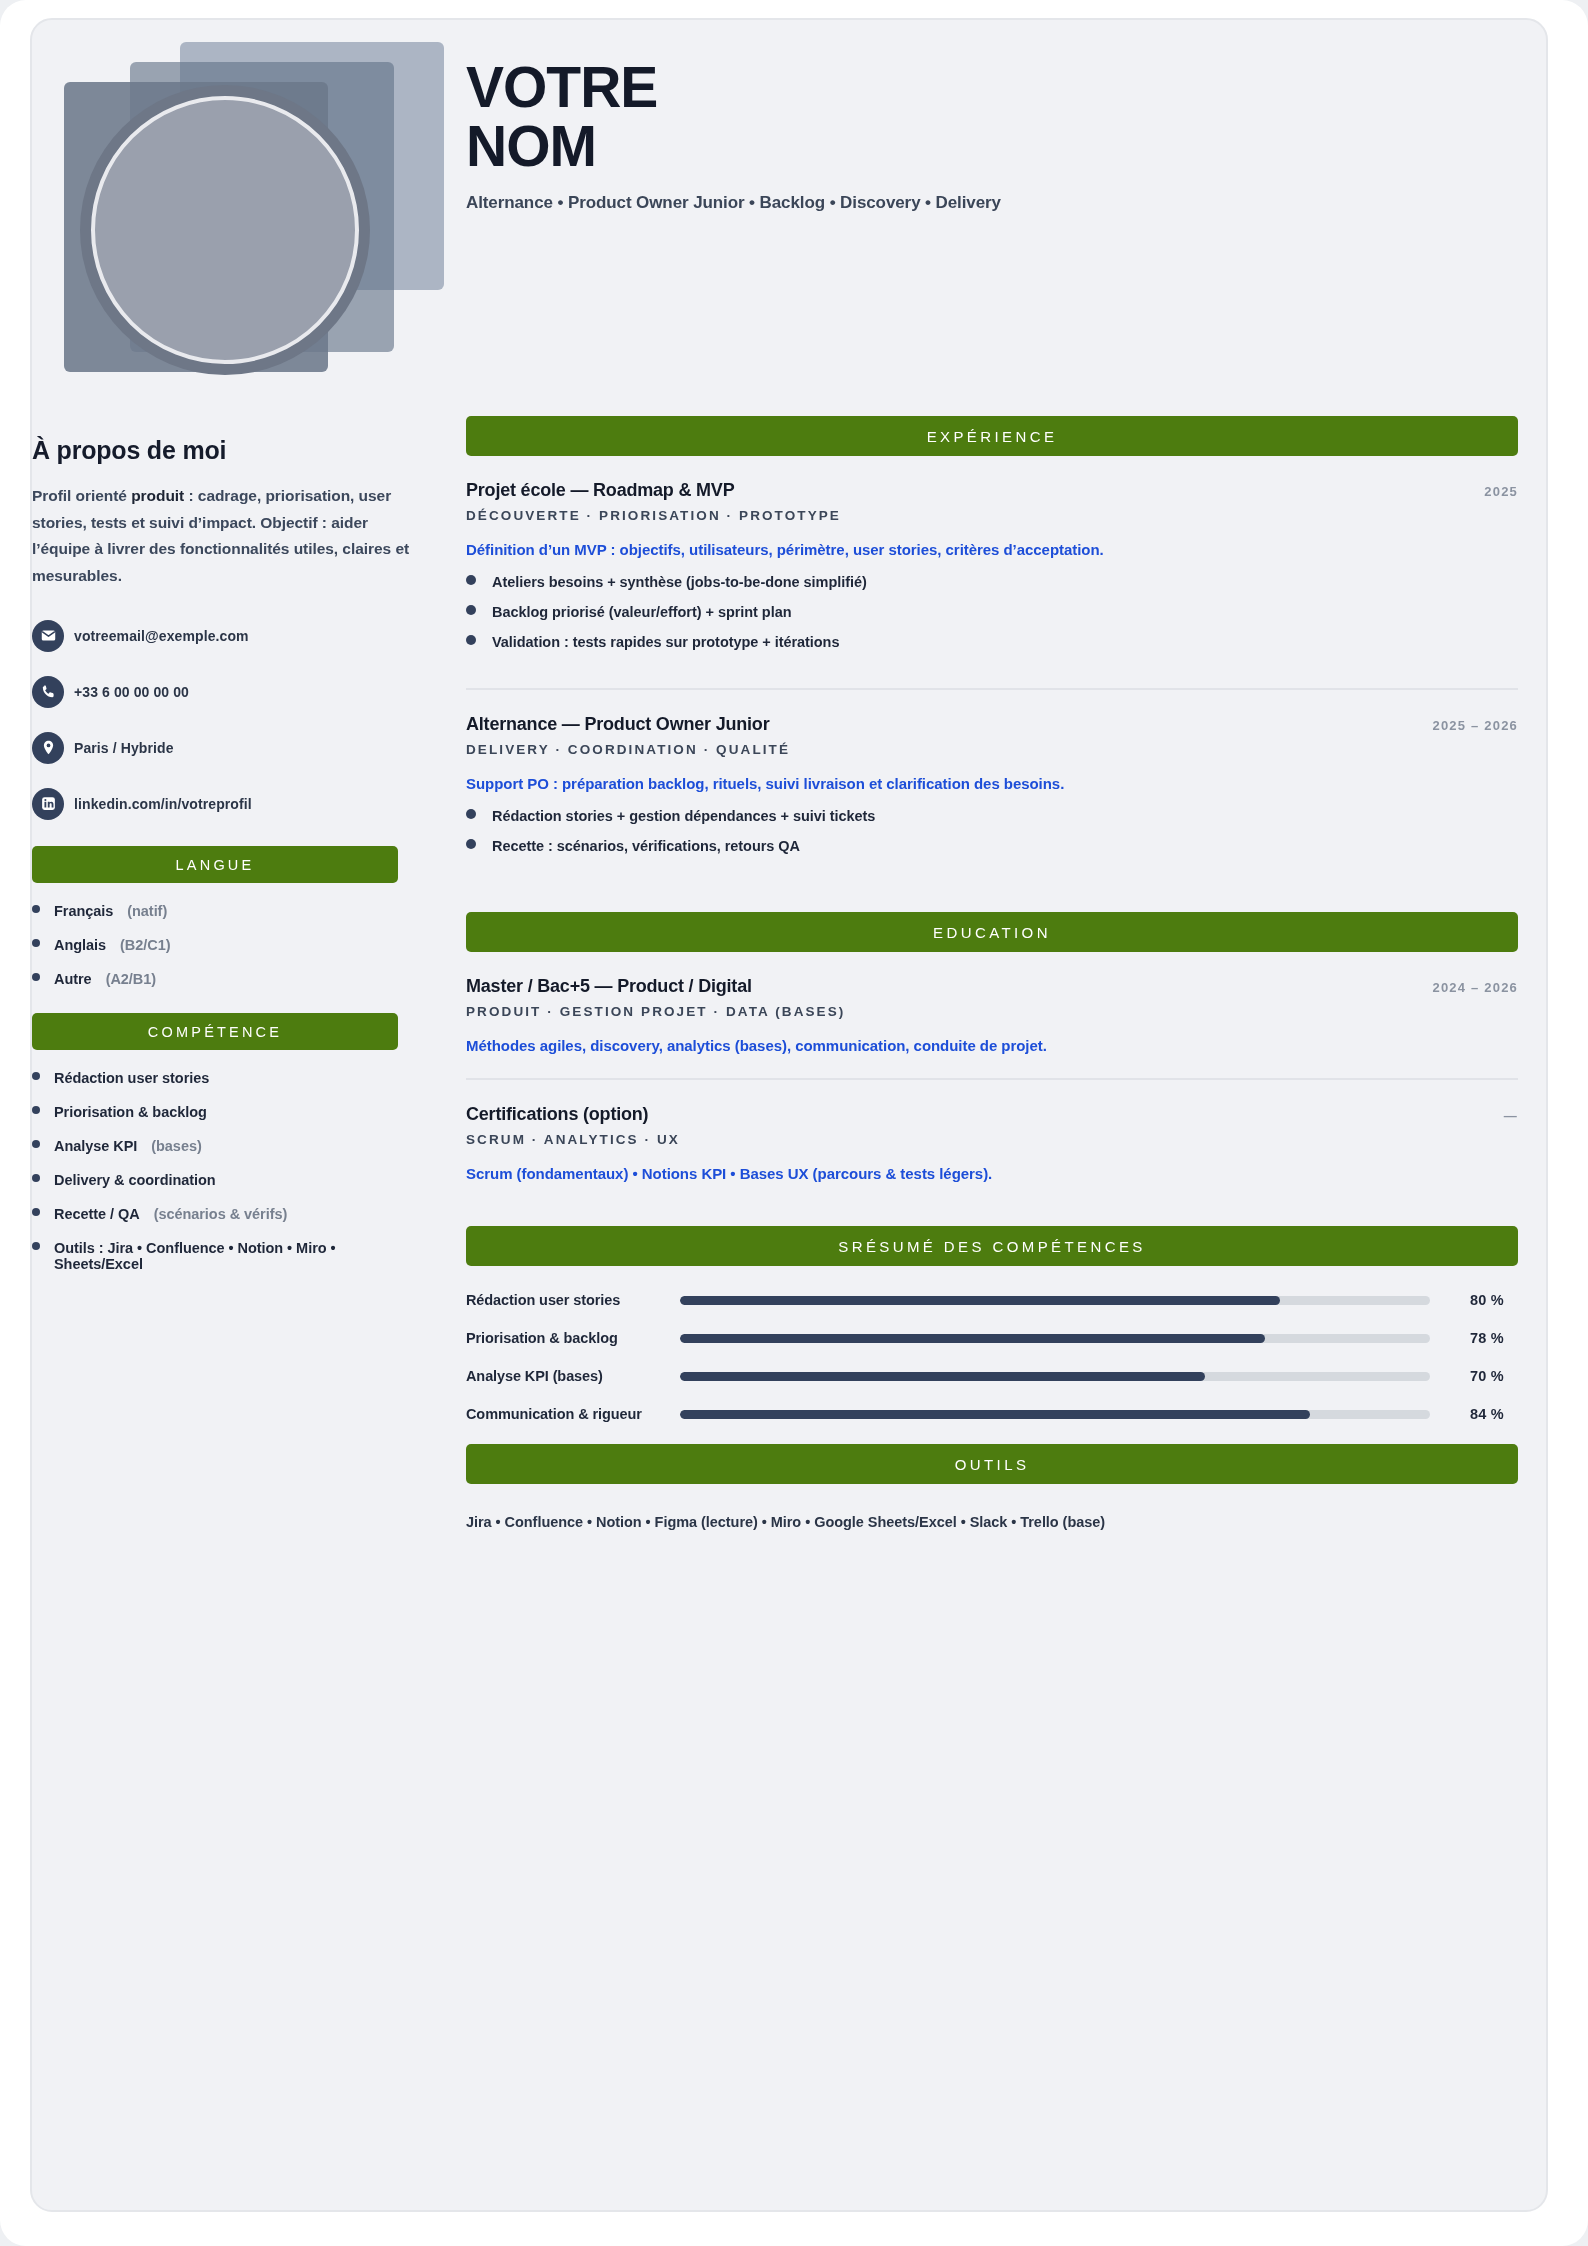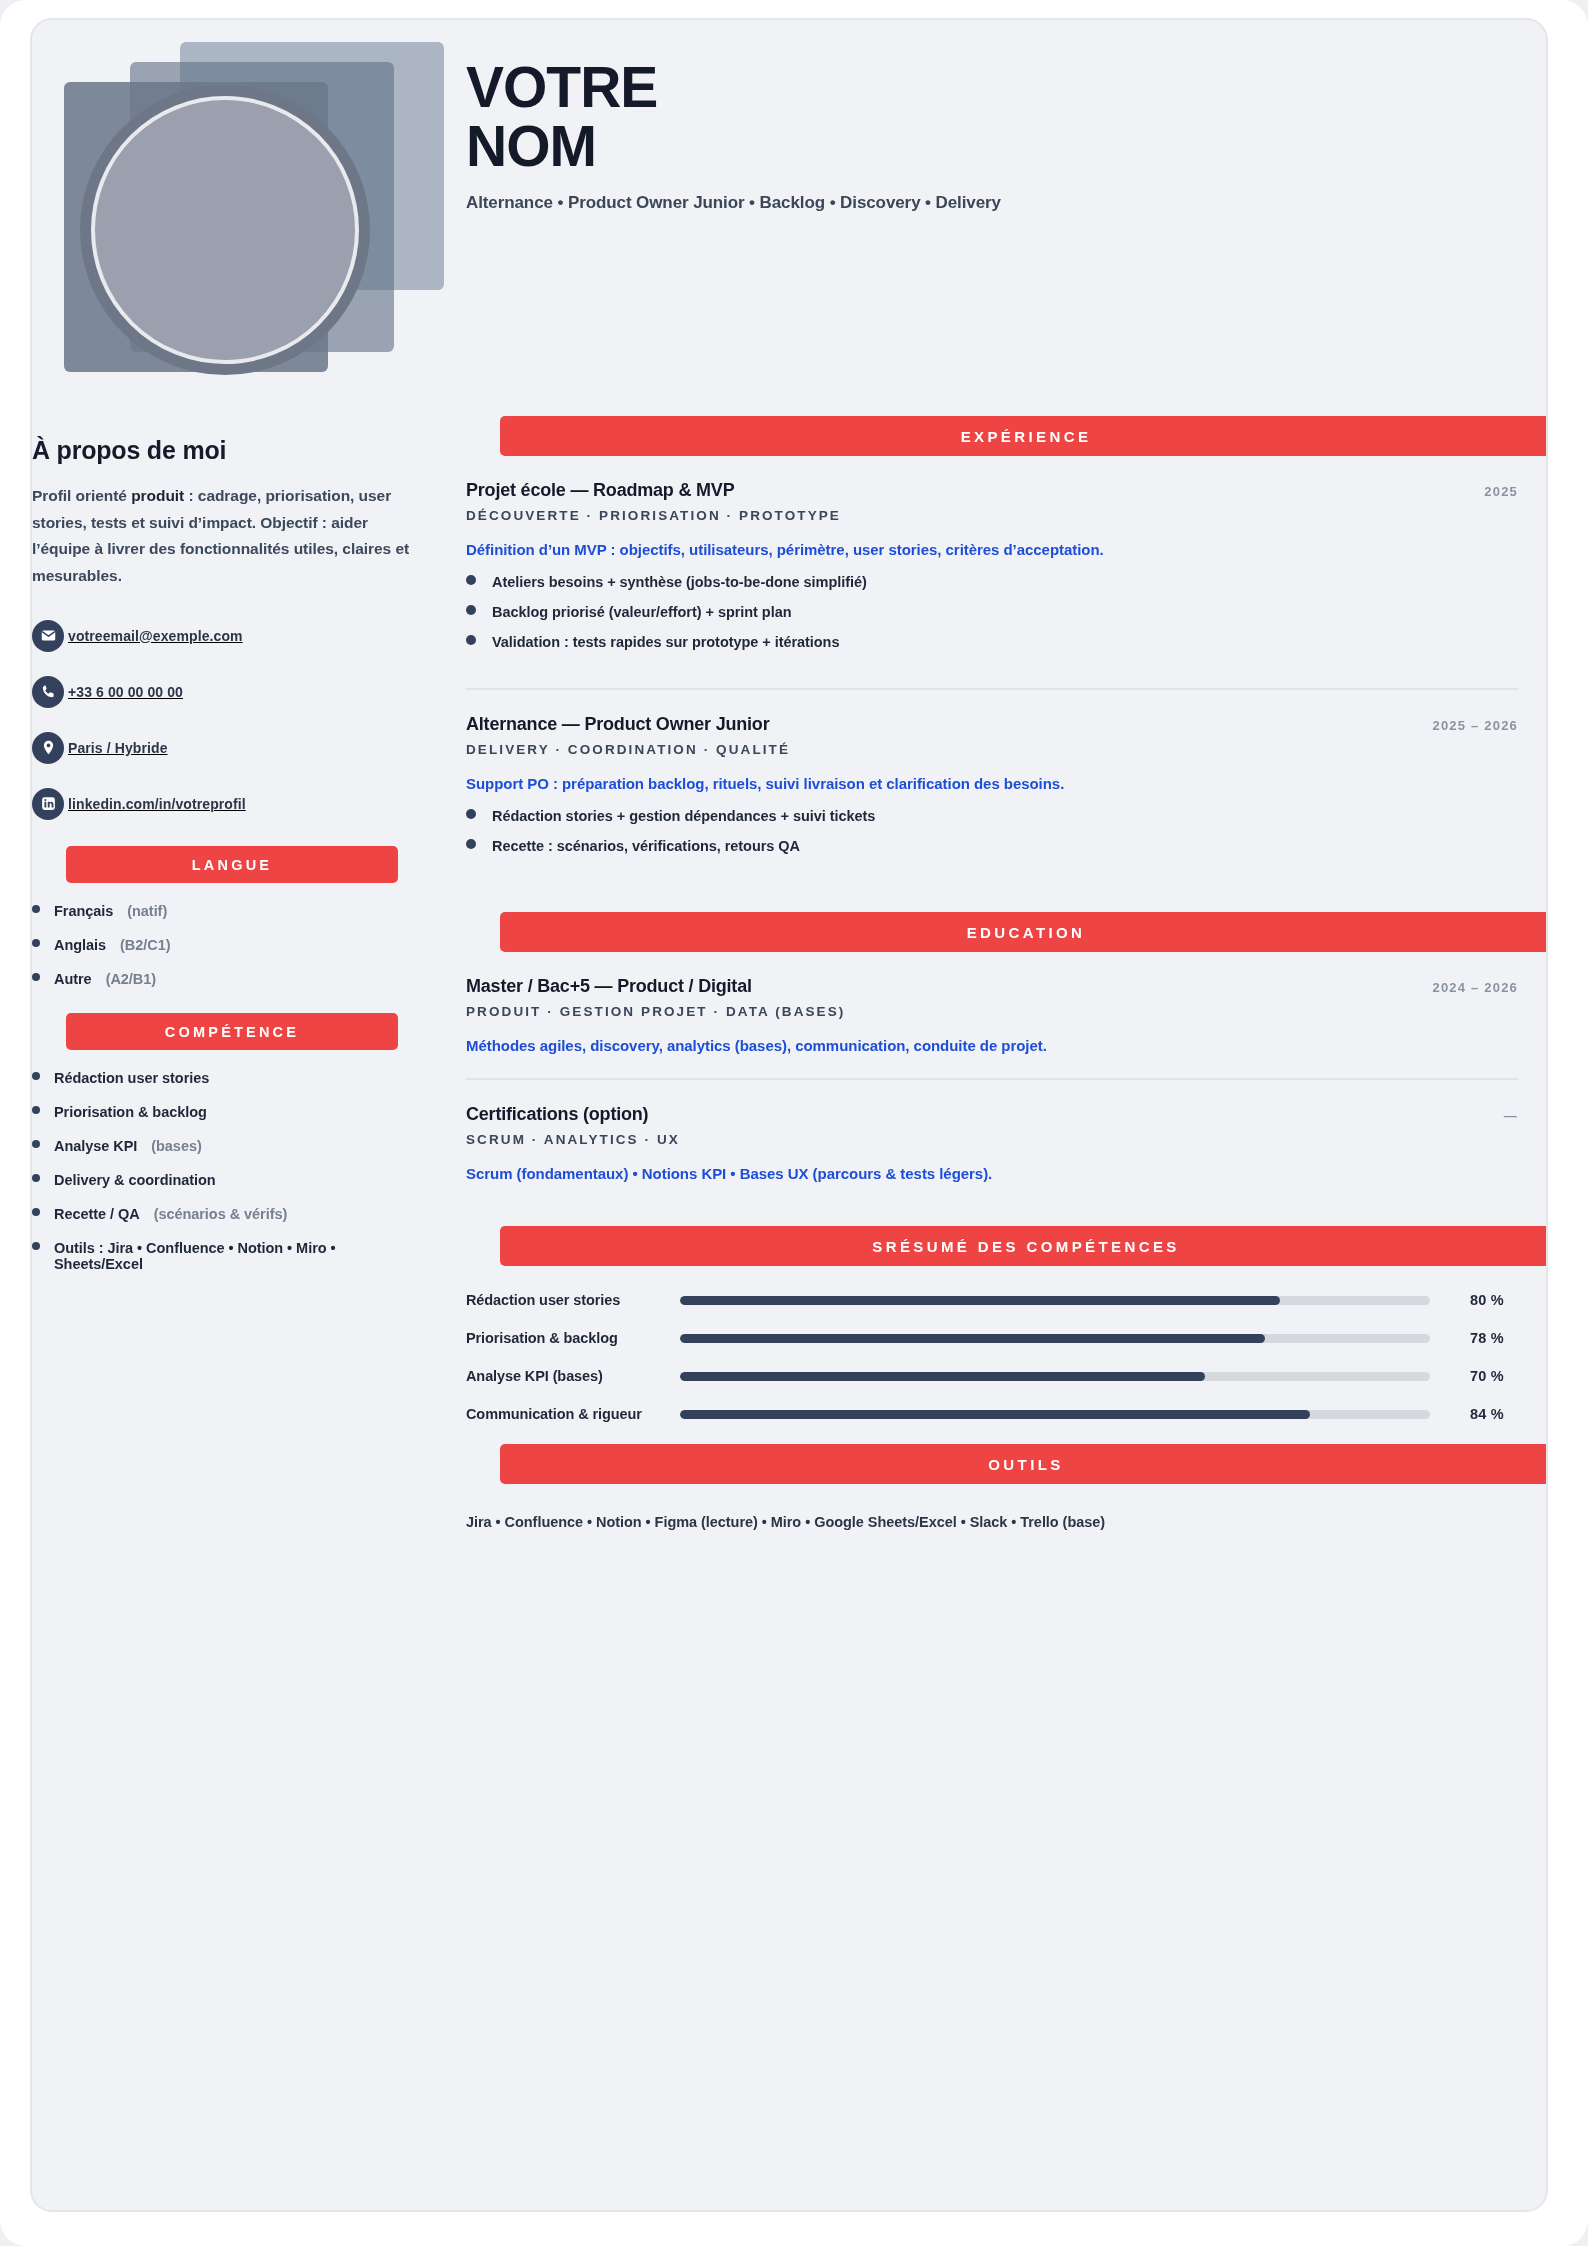--- a/index.html
+++ b/index.html
@@ -110,52 +110,50 @@
     color: #3c485c;
     letter-spacing: -0.05px;
   }
   .about-text b { color: #1d2433; font-weight: 700; }
 
   
   .contacts { margin-top: 30px; }
   .contact-row {
     display: flex;
     align-items: center;
-    gap: 4px;
+    gap: 10px;
     margin-bottom: 24px;
-    text-decoration: underline;
   }
   .contact-icon {
     width: 32px; height: 32px;
     flex: 0 0 32px;
     border-radius: 50%;
     background: #33415c;
     display: flex;
     align-items: center;
     justify-content: center;
   }
   .contact-icon svg { display: block; }
   .contact-text {
     font-size: 14px;
     font-weight: 700;
     color: #2b3547;
     letter-spacing: 0.1px;
   }
 
   
   .bar {
-    background: #ef4444;
+    background: #4d7c0f;
     color: #ffffff;
     border-radius: 5px;
     text-align: center;
-    font-weight: 700;
+    font-weight: 400;
     letter-spacing: 3.4px;
     font-size: 15px;
     padding: 12px 0 11px;
-    margin-left: 34px;
   }
   .bar.sb { letter-spacing: 3.2px; font-size: 14.5px; padding: 11px 12px 10px; }
 
   
   .side-block { margin-top: 26px; width: 366px; }
   .side-list { margin-top: 20px; }
   .side-item {
     display: flex;
     align-items: baseline;
     gap: 14px;

